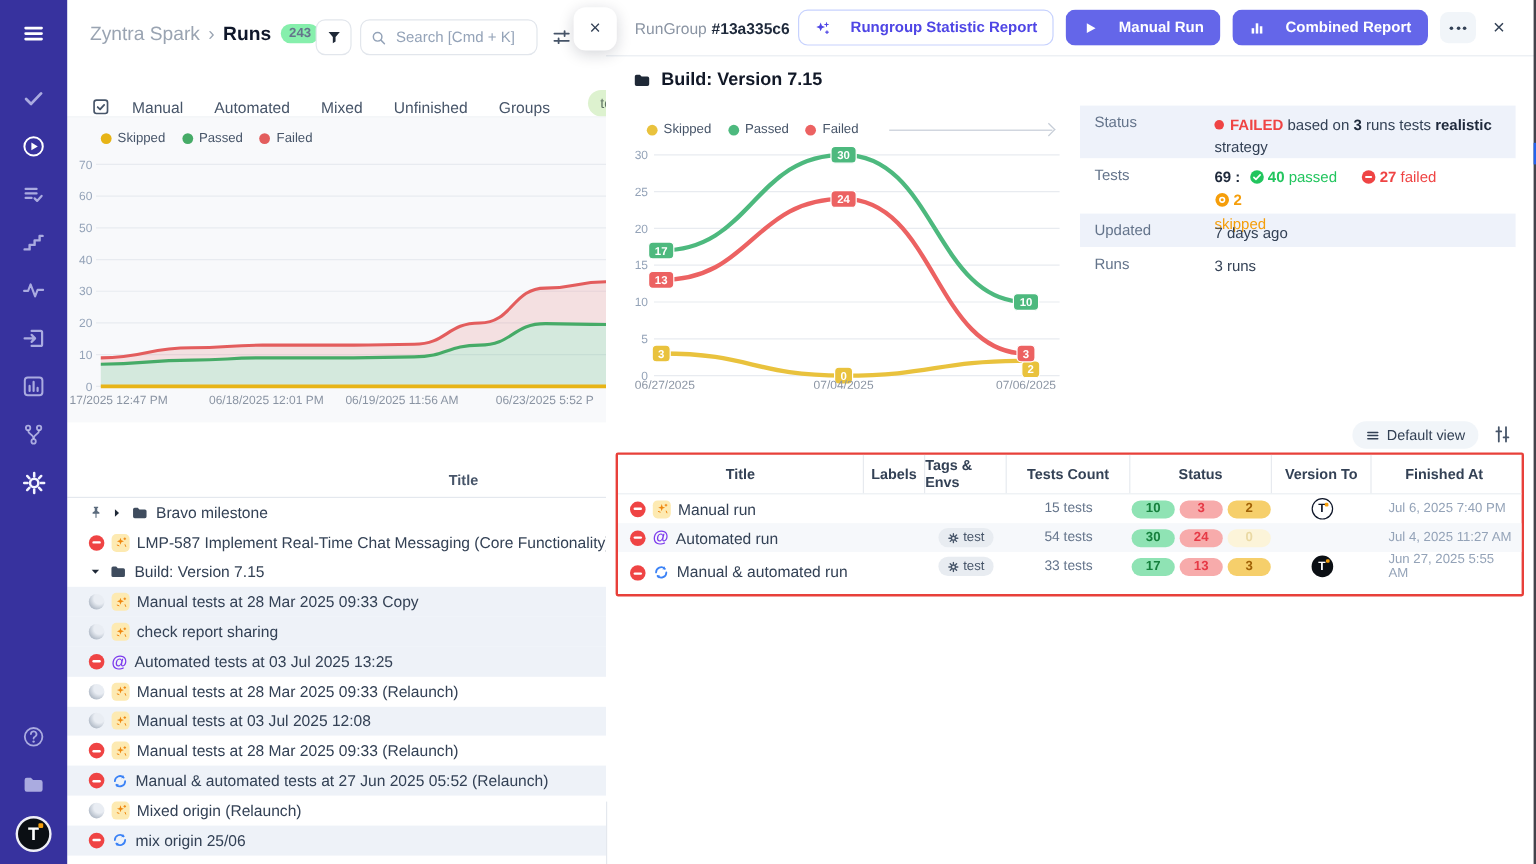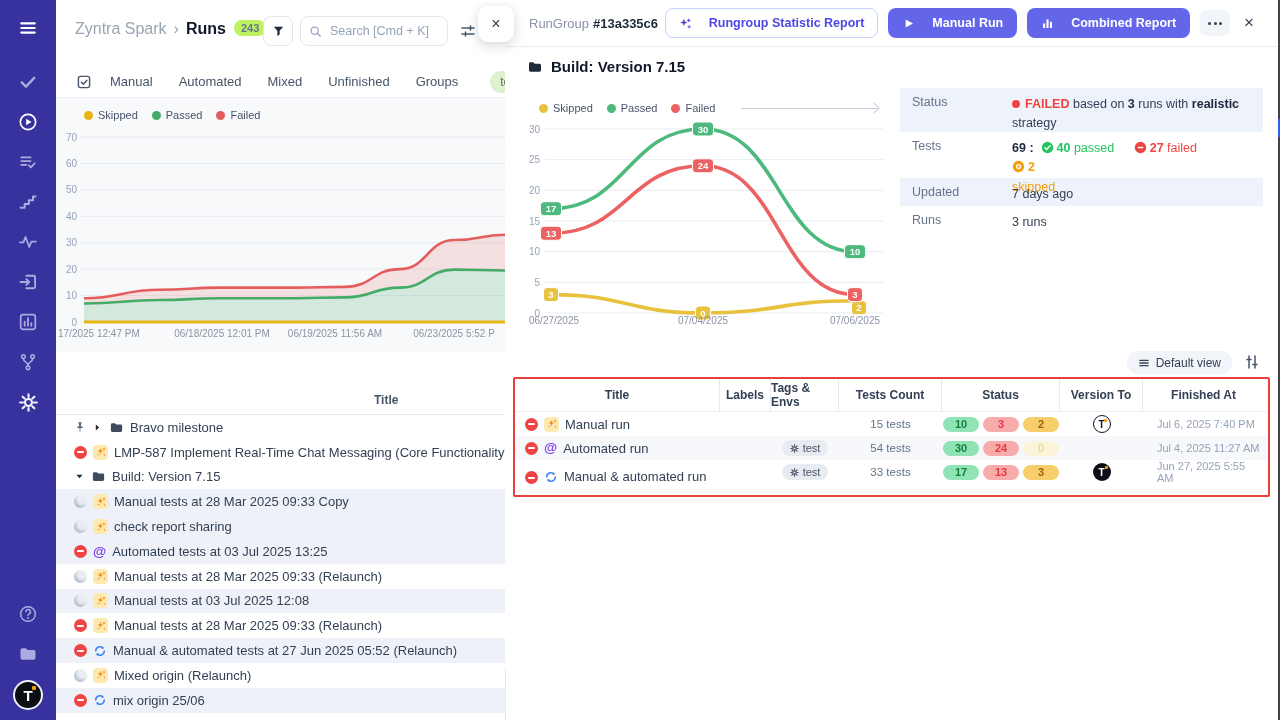--- a/index.html
+++ b/index.html
@@ -26,34 +26,34 @@
            background:#f59e0b;border-radius:1px;}
 
   
   .runs-panel{position:absolute;left:56px;top:0;width:449px;height:720px;background:#fff;
               border-right:1px solid #e4e8ee;overflow:hidden;}
   .rp-header{position:absolute;left:0;top:0;width:449px;height:66px;background:#fff;}
   .breadcrumb{position:absolute;left:19px;top:20px;font-size:16px;white-space:nowrap;}
   .bc-project{color:#9aa4b2;}
   .bc-sep{color:#9aa4b2;margin:0 7px;}
   .bc-page{color:#0f172a;font-weight:bold;}
-  .bc-count{display:inline-block;margin-left:8px;background:#bef264;color:#64748b;font-size:11px;
+  .bc-count{display:inline-block;margin-left:8px;background:#86efac;color:#64748b;font-size:11px;
             font-weight:bold;padding:2px 7px;border-radius:9px;vertical-align:2px;}
   .filter-btn{position:absolute;left:207px;top:16px;width:30px;height:30px;border:1px solid #e2e6ec;
             border-radius:8px;background:#fff;display:flex;align-items:center;justify-content:center;cursor:pointer;}
   .filter-btn .icn{width:13px;height:13px;color:#1f2937;}
   .searchbox{position:absolute;left:244px;top:16px;width:148px;height:30px;border:1px solid #e2e6ec;
             border-radius:8px;background:#fff;display:flex;align-items:center;padding:0 8px;box-sizing:border-box;}
   .searchbox .icn{width:13px;height:13px;color:#94a3b8;margin-right:6px;}
   .searchbox input{border:none;outline:none;width:100%;font-size:12.5px;color:#334155;
             font-family:"Liberation Sans",sans-serif;background:transparent;}
   .searchbox input::placeholder{color:#94a3b8;}
   .hdr-sliders{position:absolute;left:404px;top:23px;width:16px;height:16px;color:#475569;cursor:pointer;}
 
-  .tabs{position:absolute;left:0;top:66px;width:449px;height:32px;display:flex;align-items:center;
+  .tabs{position:absolute;left:0;top:66px;width:449px;height:32px;display:flex;align-items:flex-end;
         padding-left:20px;box-sizing:border-box;border-bottom:1px solid #edf0f4;background:#fff;
         overflow:hidden;white-space:nowrap;}
   .tabs .icn{width:16px;height:16px;color:#475569;margin-right:18px;cursor:pointer;}
   .tab{color:#475569;font-size:13px;margin-right:26px;cursor:pointer;}
   .tag-pill{background:#ddf2cf;color:#5f7464;font-size:12px;padding:4px 10px;border-radius:13px;
         margin-left:6px;cursor:pointer;}
 
   .chart-zone{position:absolute;left:0;top:98px;width:449px;height:254px;background:#f8f9fb;}
   .legend{display:flex;align-items:center;gap:14px;font-size:11px;color:#475569;}
   .left-legend{position:absolute;left:28px;top:11px;}
@@ -613,21 +613,21 @@
       <text x="334" y="210" text-anchor="middle" font-size="10" fill="#8a94a3" font-family="Liberation Sans, sans-serif">07/06/2025</text>
     </svg>
 
   <div class="details">
     <div class="detail-row dr-status">
       <div class="dlabel">Status</div>
       <div class="dvalue">
         <span class="red-dot"></span><span class="t-failed">FAILED</span>
         <span>based on</span>
         <span class="t-bold">3</span>
-        <span>runs with</span>
+        <span>runs tests</span>
         <span class="t-bold">realistic</span>
         <span>strategy</span>
       </div>
     </div>
     <div class="detail-row dr-tests">
       <div class="dlabel">Tests</div>
       <div class="dvalue tests-line">
         <span class="t-bold">69</span>
         <span class="t-bold">:</span>&nbsp;
         <span class="grp"><span class="icn">

